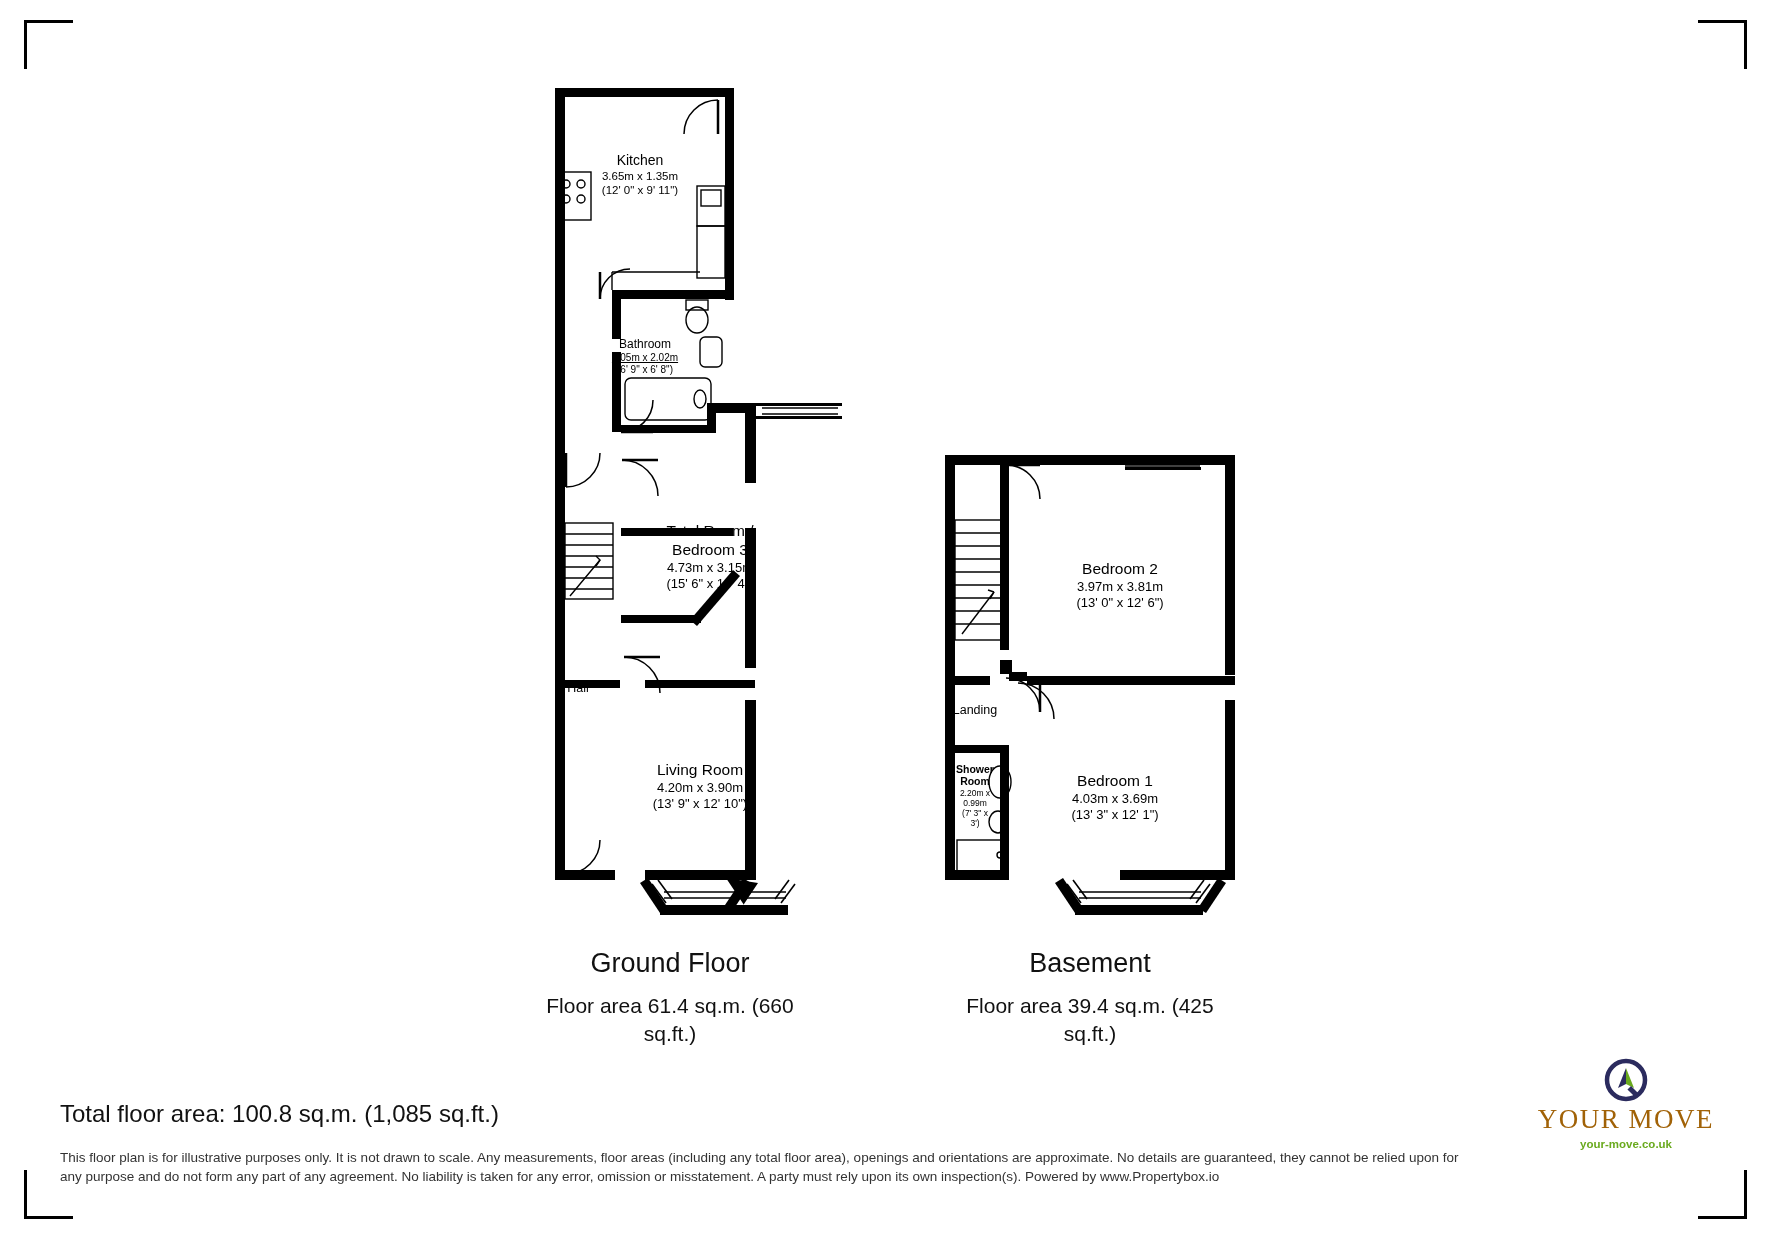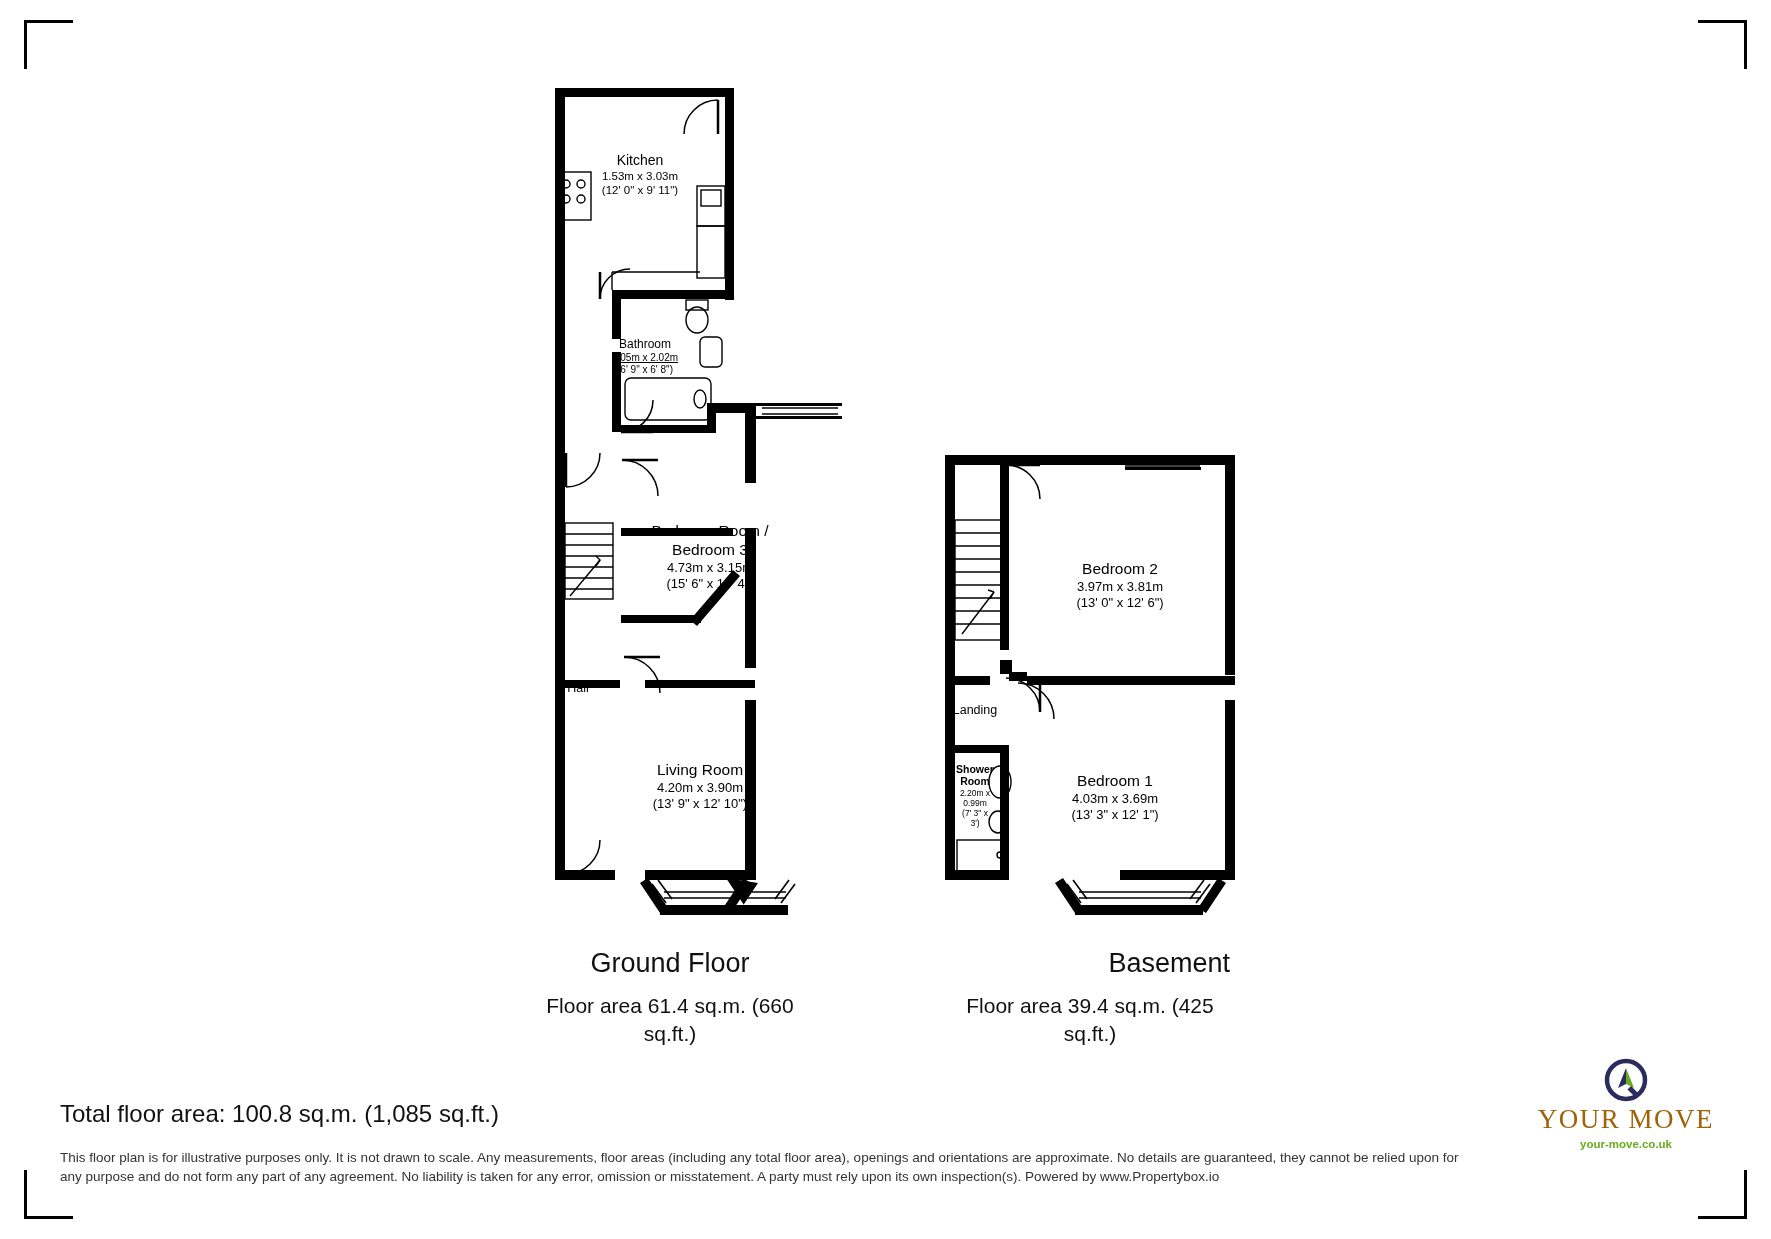--- a/index.html
+++ b/index.html
@@ -297,32 +297,32 @@
       <line x1="1006" y1="465" x2="1040" y2="465" stroke-width="2.5"></line>
       <path d="M1040 712 A34 34 0 0 0 1006 678"></path>
       <line x1="1040" y1="712" x2="1040" y2="678" stroke-width="2.5"></line>
       <path d="M1018 683 A36 36 0 0 1 1054 719"></path>
     </g>
   </g>
 </svg>
 
 <div class="room-label" style="left:560px; top:152px; width:160px; font-size:13px;">
   <span class="nm" style="font-size:14px;">Kitchen</span>
-  <span class="dim" style="font-size:11.5px;">1.53m x 3.03m</span>
+  <span class="dim" style="font-size:11.5px;">3.65m x 1.35m</span>
   <span class="dim" style="font-size:11.5px;">(12' 0" x 9' 11")</span>
 </div>
 
 <div class="room-label" style="left:580px; top:337px; width:130px; font-size:11px;">
   <span class="nm" style="font-size:12px;">Bathroom</span>
   <span class="dim" style="font-size:10px;text-decoration:underline;">2.05m x 2.02m</span>
   <span class="dim" style="font-size:10px;">(6' 9" x 6' 8")</span>
 </div>
 
 <div class="room-label" style="left:620px; top:522px; width:180px; font-size:15px;">
-  <span class="nm" style="font-size:15.5px;">Bedroom Room /</span>
+  <span class="nm" style="font-size:15.5px;">Total Room /</span>
   <span class="nm" style="font-size:15.5px;text-align:center;">Bedroom 3</span>
   <span class="dim" style="font-size:13px;">4.73m x 3.15m</span>
   <span class="dim" style="font-size:13px;">(15' 6" x 10' 4")</span>
 </div>
 
 <div class="room-label" style="left:548px; top:681px; width:60px; font-size:12.5px;">
   <span class="nm">Hall</span>
 </div>
 
 <div class="room-label" style="left:600px; top:761px; width:200px; font-size:15px;">
@@ -355,21 +355,21 @@
   <span class="dim" style="font-size:13px;">4.03m x 3.69m</span>
   <span class="dim" style="font-size:13px;">(13' 3" x 12' 1")</span>
 </div>
 
 <div class="floor-title" style="left:530px; top:948px; width:280px;">Ground Floor</div>
 <div class="floor-area" style="left:500px; top:992px; width:340px;">
   <span>Floor area 61.4 sq.m. (660</span><br>
   <span>sq.ft.)</span>
 </div>
 
-<div class="floor-title" style="left:950px; top:948px; width:280px;text-align:right;">Basement</div>
+<div class="floor-title" style="left:950px; top:948px; width:280px;">Basement</div>
 <div class="floor-area" style="left:920px; top:992px; width:340px;">
   <span>Floor area 39.4 sq.m. (425</span><br>
   <span>sq.ft.)</span>
 </div>
 
 <div class="total-area">Total floor area: 100.8 sq.m. (1,085 sq.ft.)</div>
 
 <div class="disclaimer">This floor plan is for illustrative purposes only. It is not drawn to scale. Any measurements, floor areas (including any total floor area), openings and orientations are approximate. No details are guaranteed, they cannot be relied upon for any purpose and do not form any part of any agreement. No liability is taken for any error, omission or misstatement. A party must rely upon its own inspection(s). Powered by www.Propertybox.io</div>
 
 <div class="logo">

